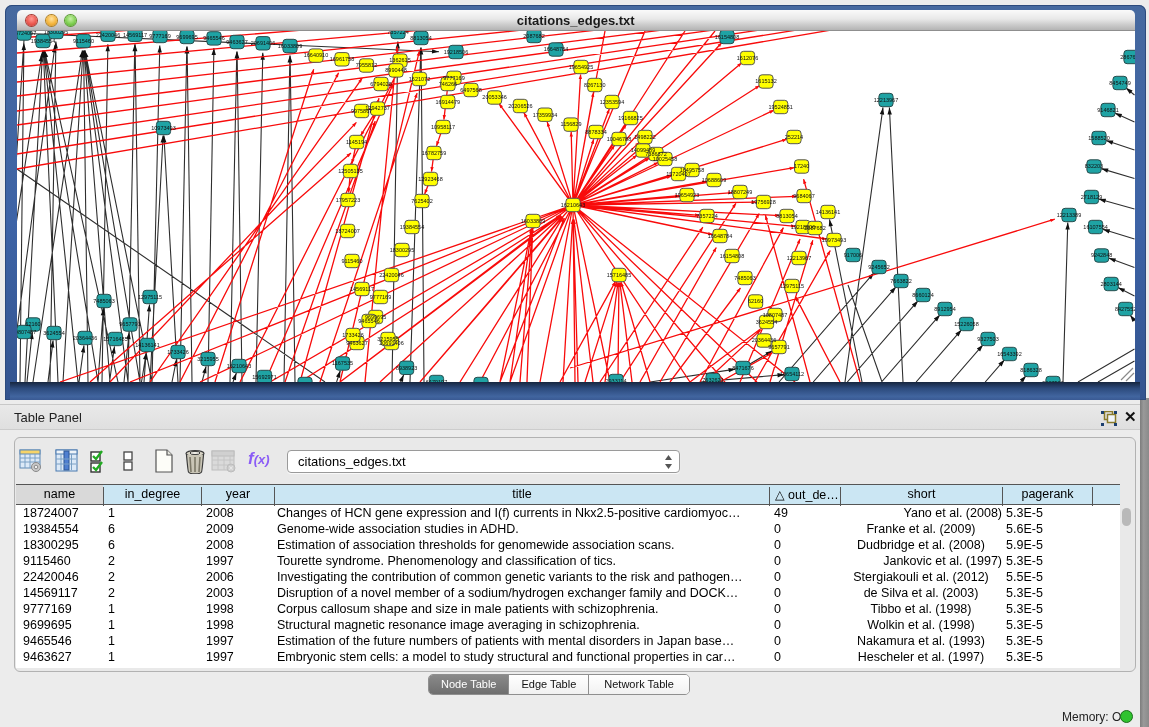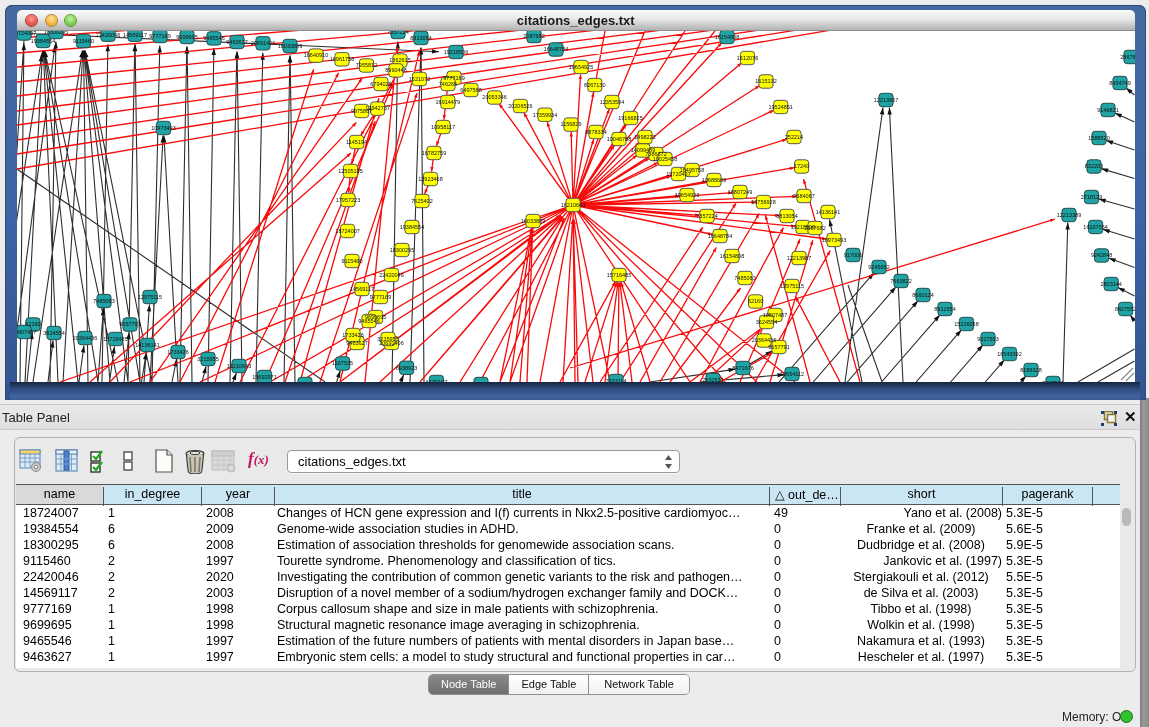--- a/index.html
+++ b/index.html
@@ -306,21 +306,21 @@
         <text x="811.0" y="182.8" font-size="5.5" text-anchor="middle" fill="#111">14136141</text>
         <text x="336.0" y="305.8" font-size="5.5" text-anchor="middle" fill="#111">1733426</text>
         <text x="371.0" y="309.8" font-size="5.5" text-anchor="middle" fill="#111">3215955</text>
         <text x="556.0" y="175.8" font-size="5.5" text-anchor="middle" fill="#111">16210643</text>
       </g>
 <path d="M1116 337l-12 12M1117 342l-8 8" stroke="#8a8a8a" stroke-width="1.2" fill="none"></path>
 </svg>
 </div>
 
 <div class="abs" style="left:0;top:404px;width:1140px;height:26px;background:linear-gradient(180deg,#e9e9e9,#dfdfdf);border-top:1px solid #c8c8c8;border-bottom:1px solid #cccccc">
-  <span style="position:absolute;left:2px;top:5px;font-size:13px;color:#222">Table Panel</span>
+  <span style="position:absolute;left:14px;top:5px;font-size:13px;color:#222">Table Panel</span>
   <svg class="abs" style="left:1101px;top:411px;position:fixed" width="16" height="15" viewBox="0 0 16 15">
       <rect x="3.5" y="0.5" width="8" height="8" fill="none" stroke="#8a7b2a" stroke-width="1.5"></rect>
       <rect x="6.5" y="3.5" width="8" height="8" fill="#f2f6fb" stroke="#8a7b2a" stroke-width="1.5"></rect>
       <rect x="0" y="0" width="3" height="3" fill="#1c3f6e"></rect>
       <rect x="13" y="0" width="3" height="3" fill="#1c3f6e"></rect>
       <rect x="0" y="12" width="3" height="3" fill="#1c3f6e"></rect>
       <rect x="13" y="12" width="3" height="3" fill="#1c3f6e"></rect>
     </svg>
   <span style="position:absolute;left:1124px;top:3px;font-size:15px;font-weight:bold;color:#111">✕</span>
 </div>
@@ -362,21 +362,21 @@
     </svg></div>
 <div class="abs" style="left:211px;top:448px"><svg width="26" height="26" viewBox="0 0 26 26">
       <g opacity="0.55">
         <rect x="1" y="3" width="22" height="19" fill="#cfcfcf" stroke="#9a9a9a"></rect>
         <rect x="1" y="3" width="22" height="5" fill="#bdbdbd" stroke="#9a9a9a"></rect>
         <path d="M1 12h22M1 17h22M7 8v14M13 8v14M19 8v14" stroke="#a8a8a8" fill="none"></path>
         <circle cx="20" cy="20" r="4" fill="#b5b5b5" stroke="#989898"></circle>
         <path d="M18.4 18.4l3.2 3.2M21.6 18.4l-3.2 3.2" stroke="#e8e8e8" stroke-width="1.2"></path>
       </g>
     </svg></div>
-<div class="abs" style="left:248px;top:449px"><span style="font-family:Liberation Serif, serif;font-style:italic;font-weight:bold;font-size:17px;color:#be185d">f<span style="font-size:13px">(x)</span></span></div>
+<div class="abs" style="left:248px;top:449px"><span style="font-family:Liberation Sans, sans-serif;font-style:italic;font-weight:bold;font-size:17px;color:#8b5cf6">f<span style="font-size:13px">(x)</span></span></div>
 
 <div class="abs" style="left:287px;top:450px;width:393px;height:23px;background:#fff;border:1px solid #9a9a9a;border-radius:4px;box-shadow:0 1px 1px rgba(255,255,255,.8)">
   <span style="position:absolute;left:10px;top:3px;font-size:13px;color:#000">citations_edges.txt</span>
   <svg class="abs" style="right:6px;top:3px" width="9" height="16" viewBox="0 0 9 16">
       <path d="M4.5 1L8 6H1z" fill="#555"></path>
       <path d="M4.5 15L1 10h7z" fill="#555"></path>
     </svg>
 </div>
 
 <div class="abs" style="left:16px;top:484px;width:1104px;height:184px;background:#fff">
@@ -423,21 +423,21 @@
 <span style="position:absolute;left:92px">2</span>
 <span style="position:absolute;left:190px">1997</span>
 <span style="position:absolute;left:261px">Tourette syndrome. Phenomenology and classification of tics.</span>
 <span style="position:absolute;left:758px">0</span>
 <span style="position:absolute;left:824px;width:162px;text-align:right">Jankovic et al. (1997)</span>
 <span style="position:absolute;left:990px">5.3E-5</span>
 </div>
       <div style="position:absolute;left:0;top:64px;width:100%;height:16px;font-size:12.5px;color:#000;white-space:nowrap">
 <span style="position:absolute;left:7px">22420046</span>
 <span style="position:absolute;left:92px">2</span>
-<span style="position:absolute;left:190px">2020</span>
+<span style="position:absolute;left:190px">2006</span>
 <span style="position:absolute;left:261px">Investigating the contribution of common genetic variants to the risk and pathogen…</span>
 <span style="position:absolute;left:758px">0</span>
 <span style="position:absolute;left:824px;width:162px;text-align:center">Stergiakouli et al. (2012)</span>
 <span style="position:absolute;left:990px">5.5E-5</span>
 </div>
       <div style="position:absolute;left:0;top:80px;width:100%;height:16px;font-size:12.5px;color:#000;white-space:nowrap">
 <span style="position:absolute;left:7px">14569117</span>
 <span style="position:absolute;left:92px">2</span>
 <span style="position:absolute;left:190px">2003</span>
 <span style="position:absolute;left:261px">Disruption of a novel member of a sodium/hydrogen exchanger family and DOCK…</span>

